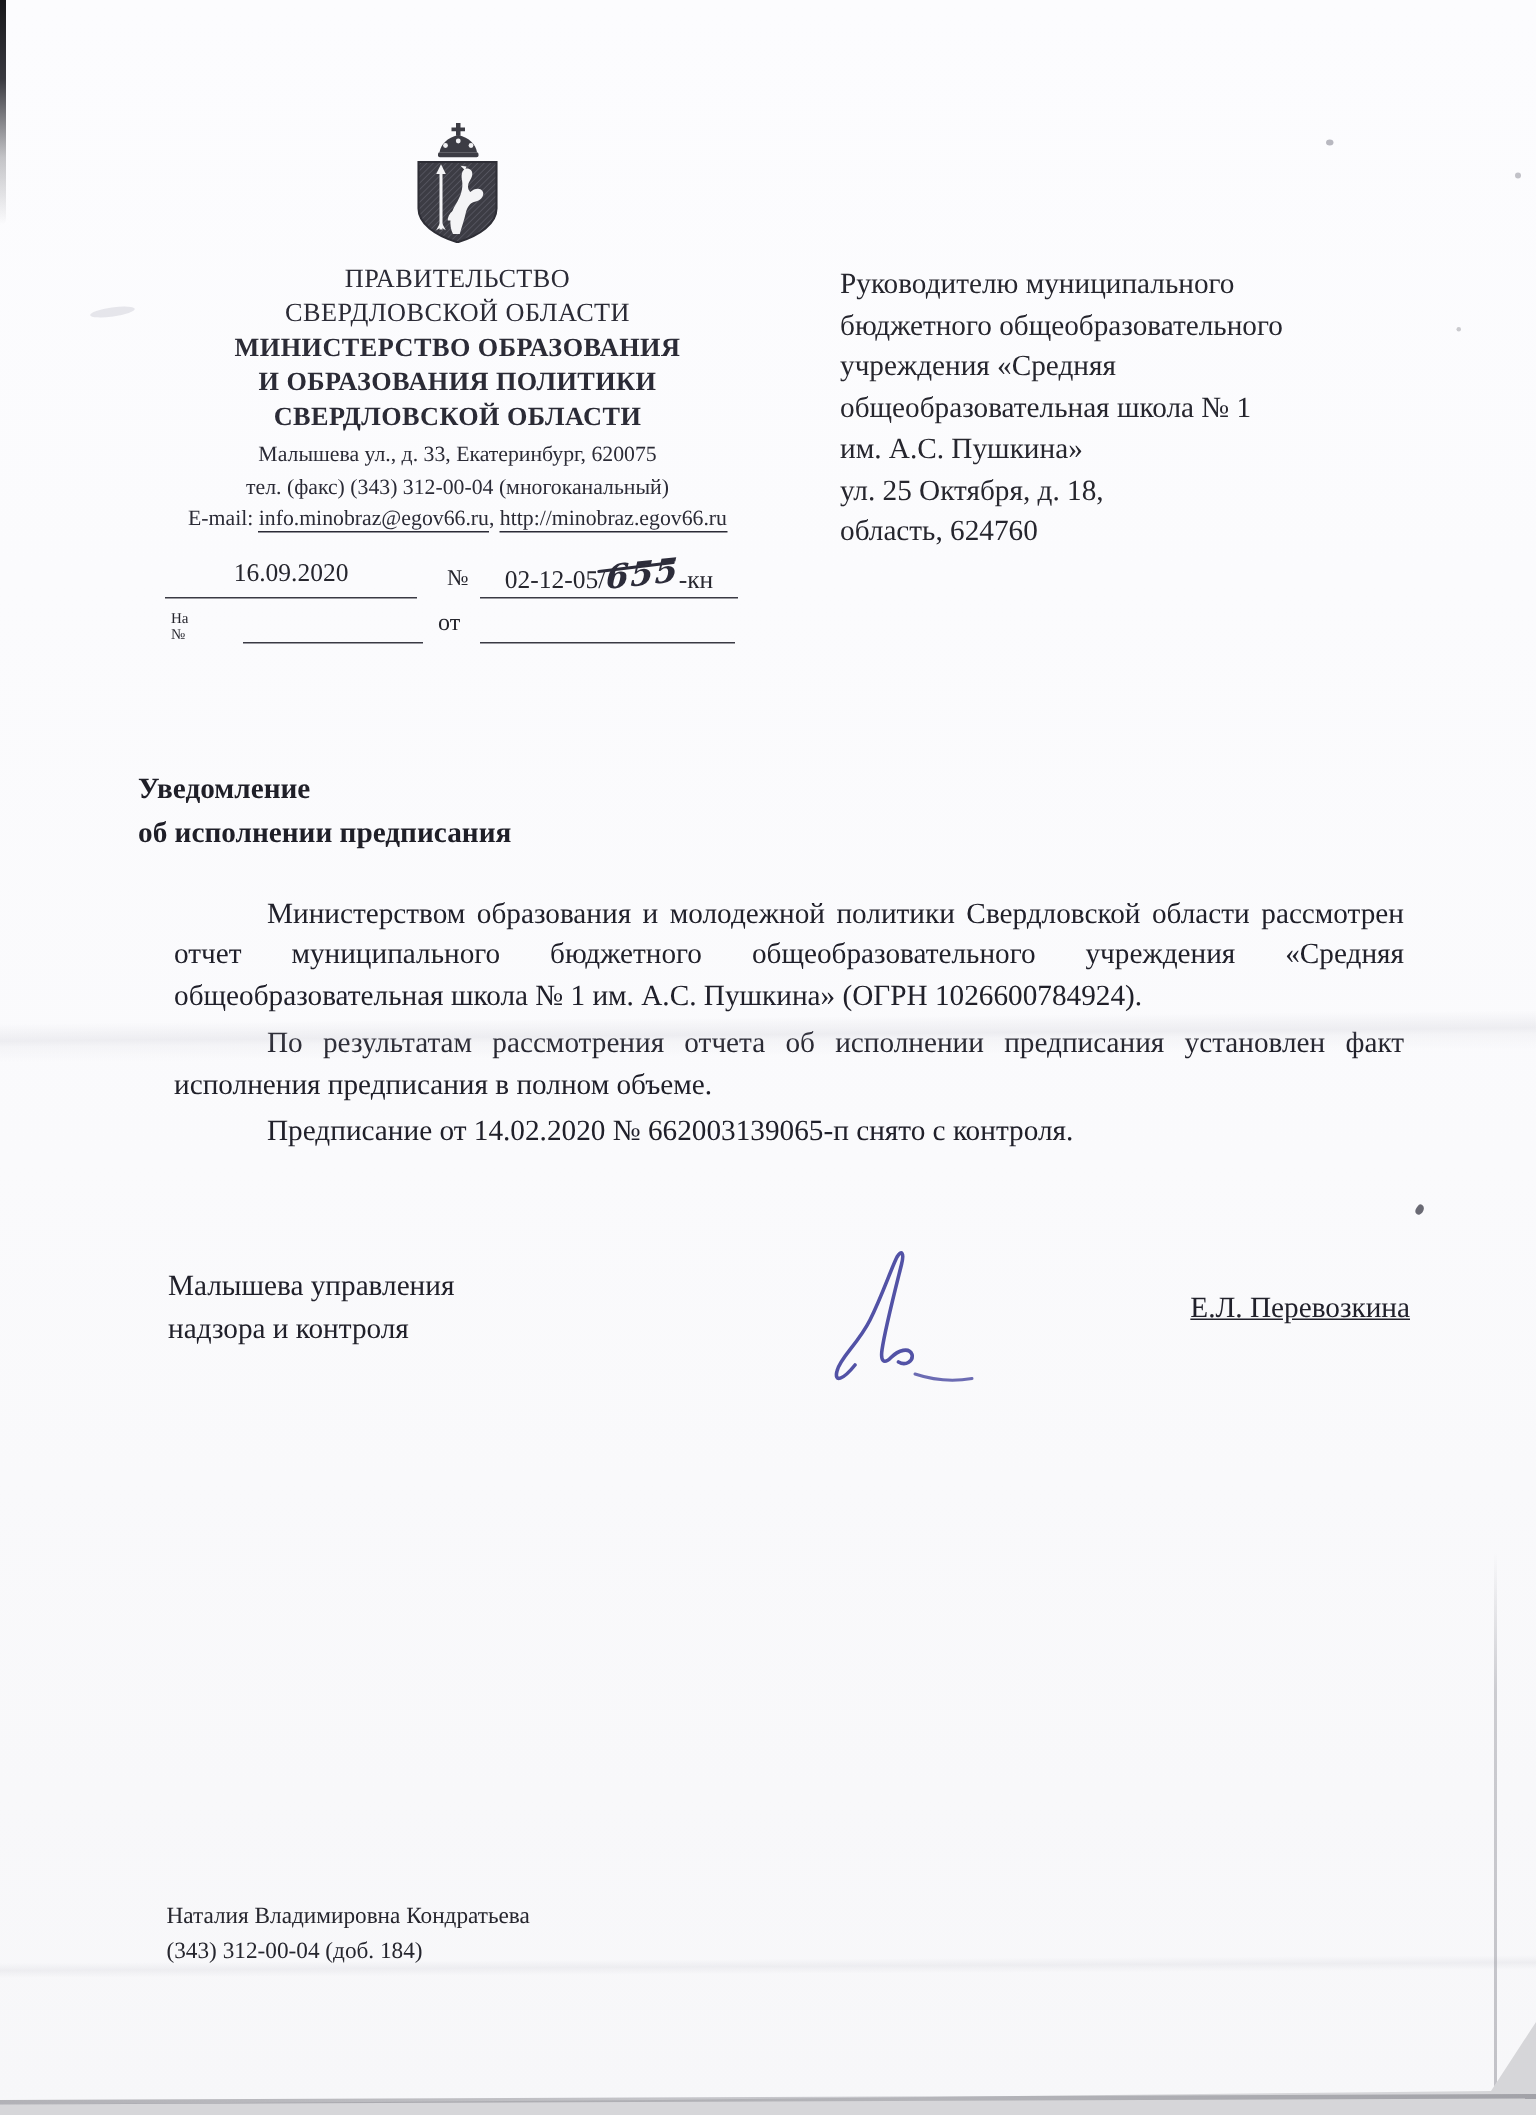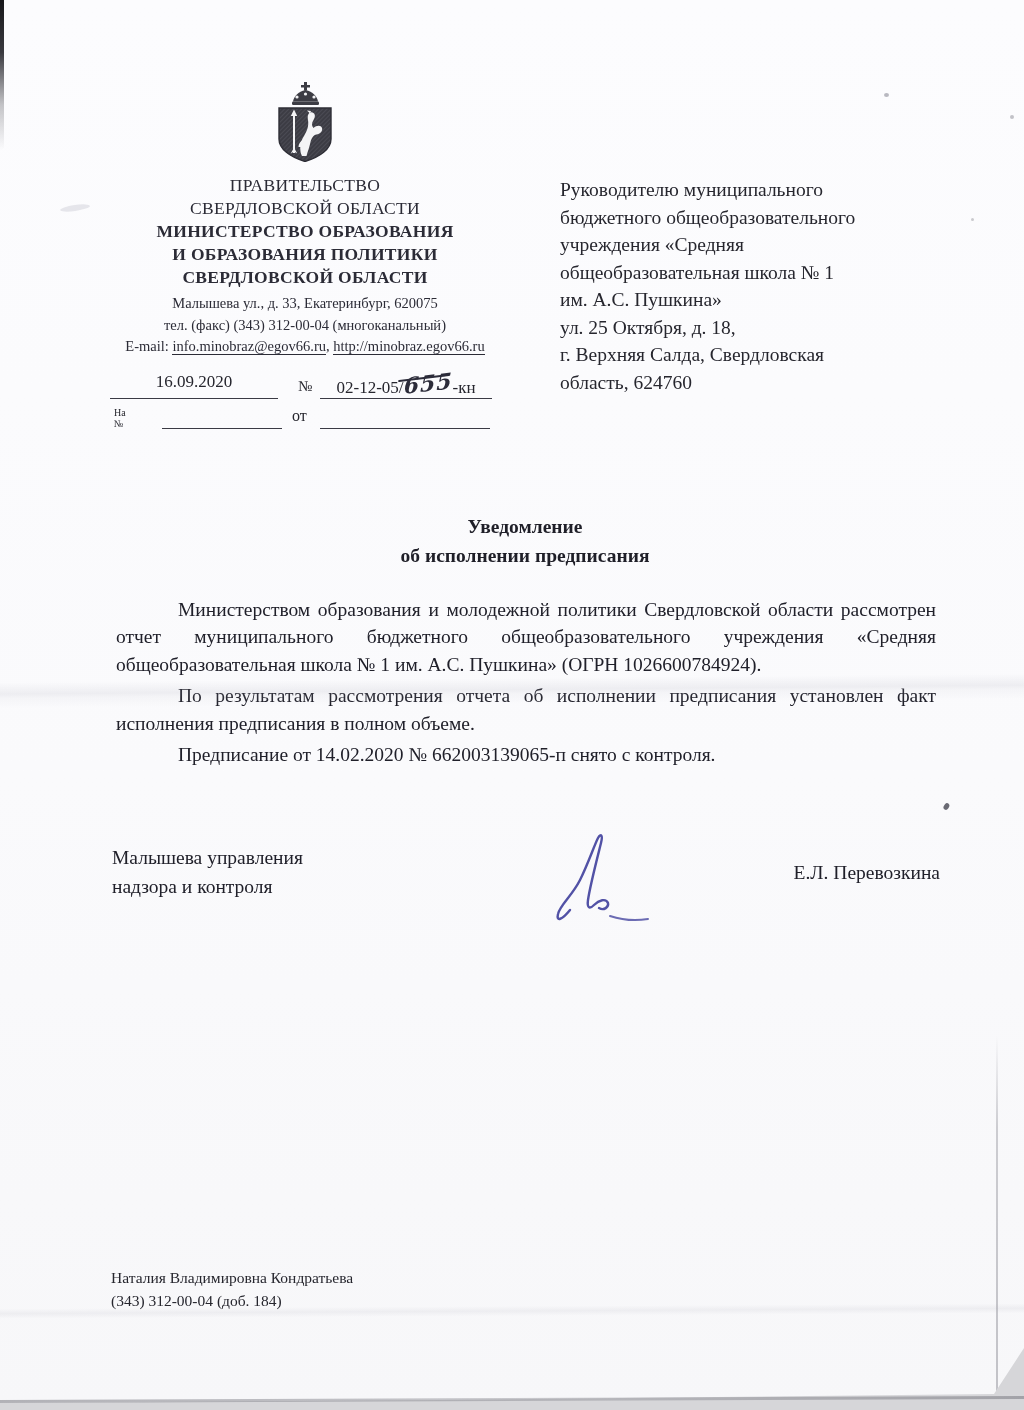--- a/index.html
+++ b/index.html
@@ -79,30 +79,30 @@
   .na-label  { position: absolute; left: 114px; top: 407px; font-size: 10px; }
   .na-line   { left: 162px; top: 404px; width: 120px; height: 24px; }
   .ot-label  { position: absolute; left: 292px; top: 407px; font-size: 16px; }
   .ot-line   { left: 320px; top: 404px; width: 170px; height: 24px; }
 
   
   .recipient { position: absolute; left: 560px; top: 176px; width: 410px; font-size: 19.5px; line-height: 27.5px; color: #26262e; }
   .recipient .addr { }
 
   
-  .doc-title { position: absolute; left: 92px; top: 512px; width: 866px; text-align: center; font-weight: bold; font-size: 19.5px; line-height: 29px; color: #1f1f28; }
+  .doc-title { position: absolute; left: 92px; top: 512px; width: 866px; text-align: left; font-weight: bold; font-size: 19.5px; line-height: 29px; color: #1f1f28; }
 
   
   .body-text { position: absolute; left: 112px; top: 592px; width: 828px; font-size: 19.5px; line-height: 27.4px; text-align: justify; color: #20202a; }
   .body-text p { margin: 4px; text-indent: 62px; }
 
   
   .sig-position { position: absolute; left: 112px; top: 843px; font-size: 19.5px; line-height: 29px; color: #20202a; }
   .sig-ink { position: absolute; left: 548px; top: 828px; width: 125px; height: 115px; }
-  .sig-name { position: absolute; left: 756px; top: 862px; width: 184px; text-align: right; font-size: 19.5px; color: #20202a; }
+  .sig-name { position: absolute; left: 756px; top: 862px; width: 184px; text-align: right; font-size: 19.5px; color: #20202a; text-decoration: underline; }
 
   
   .footer-contact { position: absolute; left: 111px; top: 1266px; font-size: 15.5px; line-height: 23px; color: #26262e; }
 </style>
 </head>
 <body>
 
 <div class="stage">
   <div class="page">
 
@@ -168,21 +168,20 @@
     </div>
 
     <div class="recipient">
       <div>Руководителю муниципального</div>
       <div>бюджетного общеобразовательного</div>
       <div>учреждения «Средняя</div>
       <div>общеобразовательная школа № 1</div>
       <div>им. А.С. Пушкина»</div>
       <div class="addr">
         <div>ул. 25 Октября, д. 18,</div>
-        <div>г. Верхняя Салда, Свердловская</div>
         <div>область, 624760</div>
       </div>
     </div>
 
     <div class="doc-title">
       <div>Уведомление</div>
       <div>об исполнении предписания</div>
     </div>
 
     <div class="body-text">

